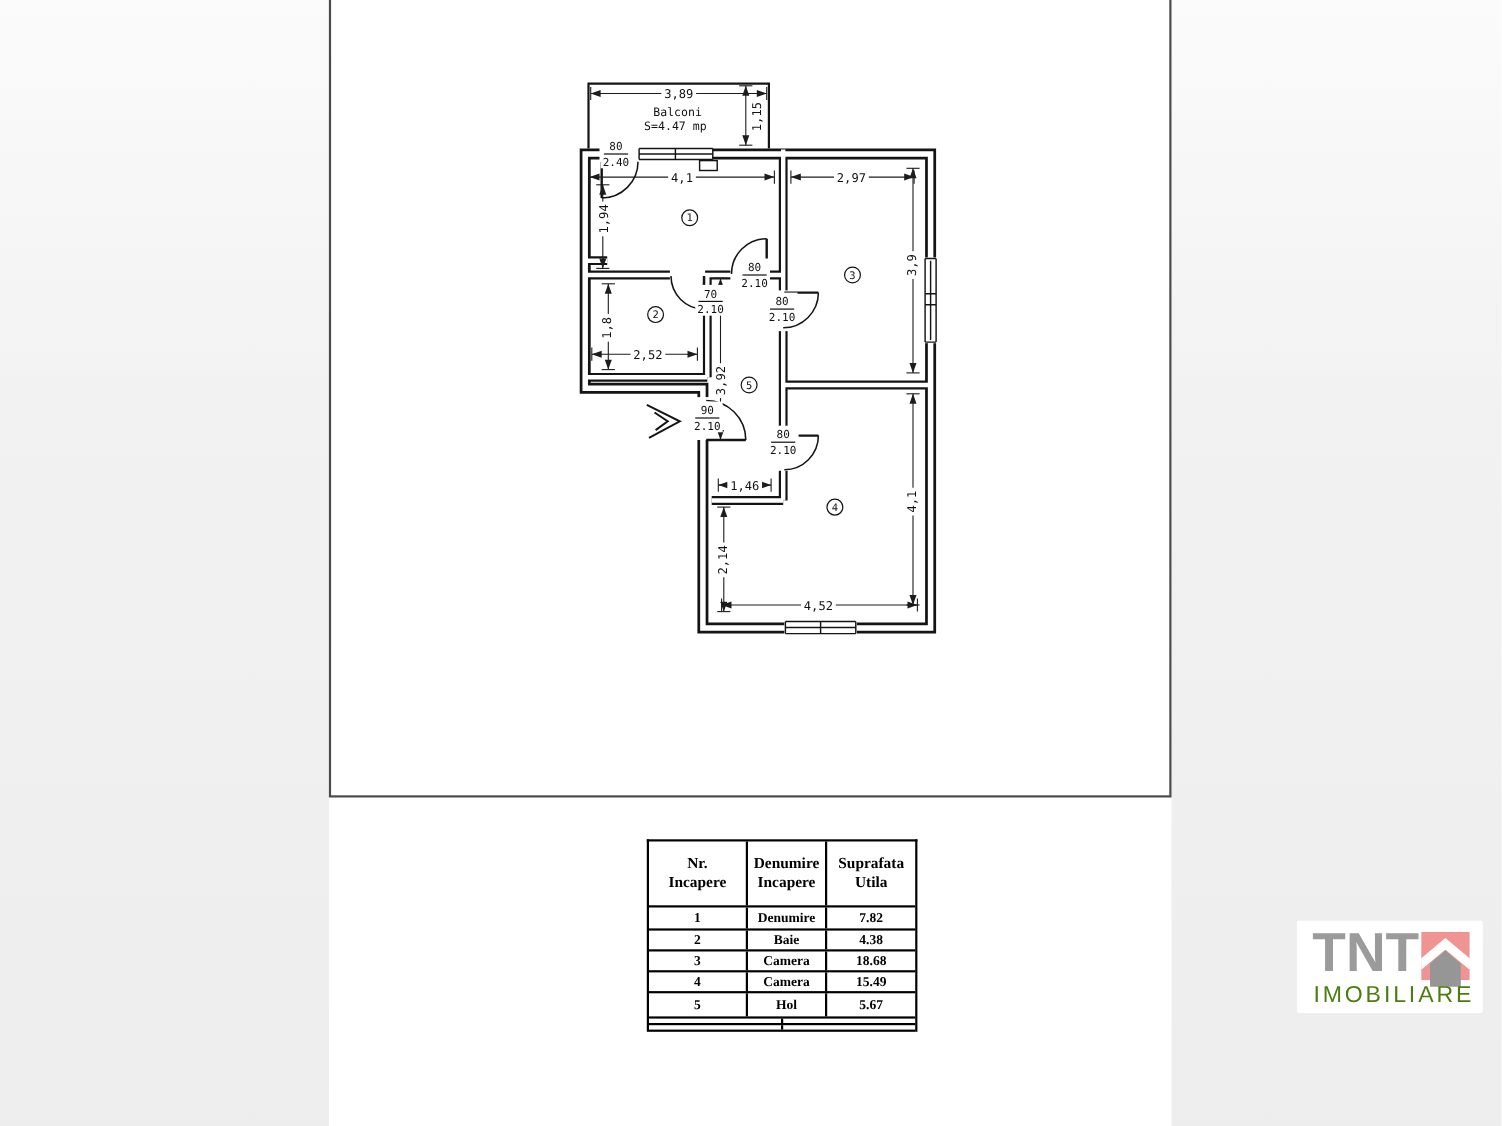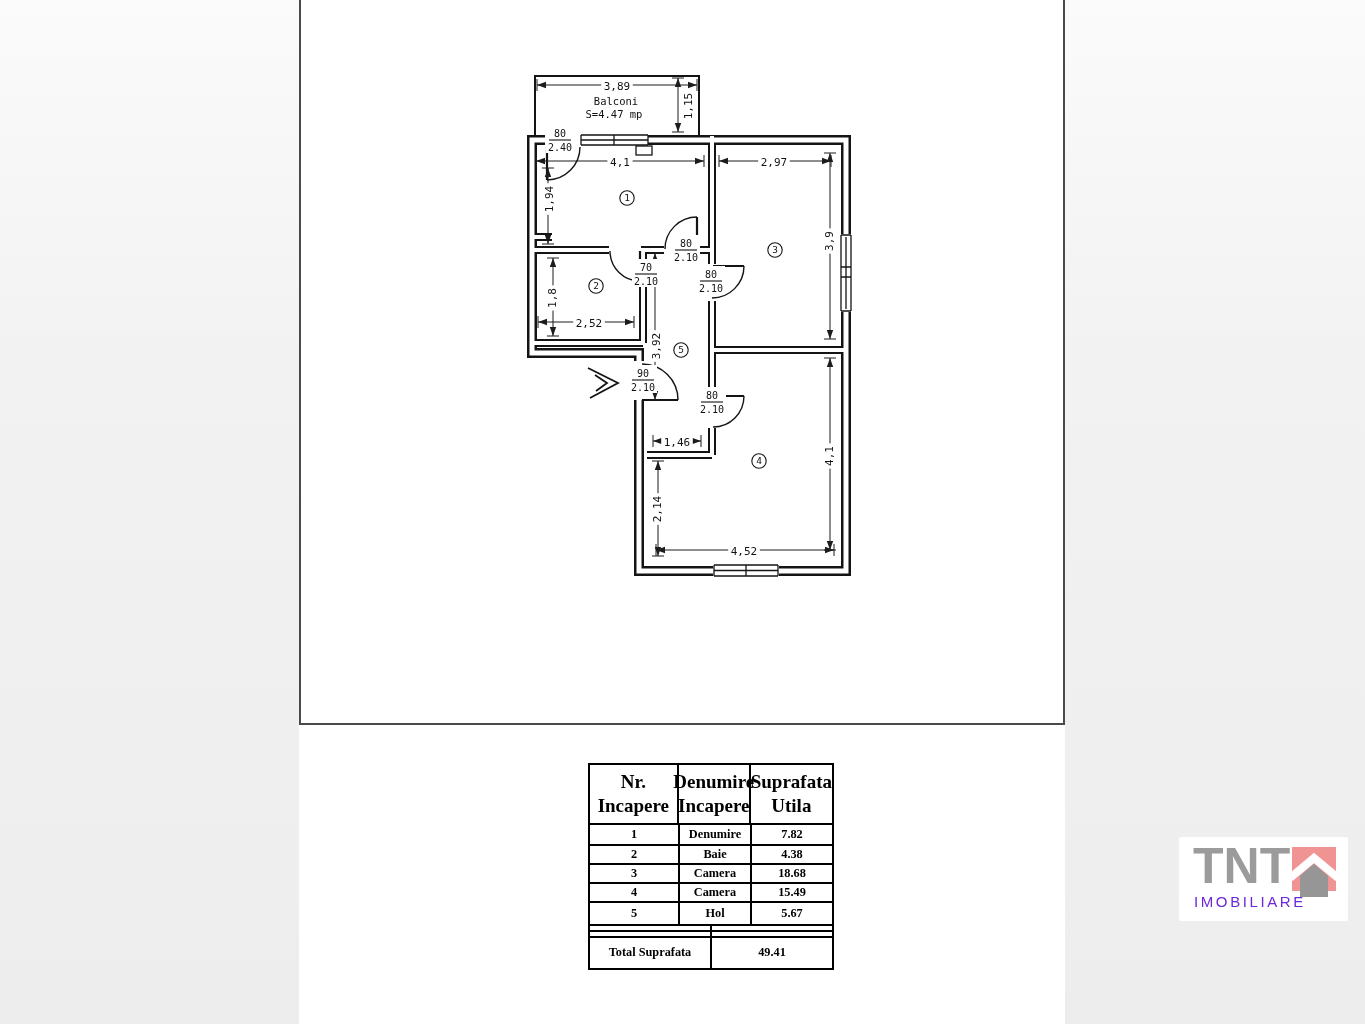--- a/index.html
+++ b/index.html
@@ -25,37 +25,37 @@
     border:2px solid #000; border-bottom:none; background:#fff;
     font-family:"Liberation Serif", serif; font-weight:bold; color:#000;
   }
   .trow { display:flex; border-bottom:2px solid #000; }
   .tc { display:flex; align-items:center; justify-content:center;
         text-align:center; white-space:pre-line; line-height:1.25; }
   .tc1 { width:88px; }
   .tc2 { width:72px; border-left:2px solid #000; }
   .tc3 { flex:1; border-left:2px solid #000; }
   .tmerge { flex:1; }
-  .thead .tc { font-size:19px; }
+  .thead .tc { font-size:14px; }
   .tdata .tc, .ttotal .tc { font-size:12.3px; }
 
   
   .logo-card {
     position:absolute; left:1179px; top:837px; width:169px; height:84px;
     background:#ffffff; border-radius:2px;
   }
   .logo-brand {
     position:absolute; left:14px; top:4px;
     font-size:50px; font-weight:bold; letter-spacing:0px; color:#9b9b9b;
     font-family:"Liberation Sans", sans-serif; line-height:1;
   }
   .logo-icon { position:absolute; left:113px; top:10px; }
   .logo-subtitle {
     position:absolute; left:15px; top:56px;
-    font-size:15px; color:#6d28d9; letter-spacing:2.6px;
+    font-size:21px; color:#4d7c0f; letter-spacing:2.6px;
     font-family:"Liberation Sans", sans-serif;
   }
 </style>
 </head>
 <body>
 
 <div class="content-col"></div>
 
 <div class="plan-frame"></div>
 
@@ -338,24 +338,20 @@
       <div class="tc tc3">5.67</div>
     </div>
     <div class="trow ttotal" style="height: 6px;">
       <div class="tc tmerge"></div>
       <div class="tc tc3"></div>
     </div>
     <div class="trow ttotal" style="height: 6px;">
       <div class="tc tmerge"></div>
       <div class="tc tc3"></div>
     </div>
-    <div class="trow ttotal" style="height: 32px;">
-      <div class="tc tmerge">Total Suprafata</div>
-      <div class="tc tc3">49.41</div>
-    </div>
   </div>
 
 <div class="logo-card">
   <div class="logo-brand">TNT</div>
   <svg class="logo-icon" width="46" height="54" viewBox="0 0 46 54">
     <rect id="logo-accent-rect" x="0" y="0" width="44" height="44" fill="#f09393"></rect>
     <path d="M-2,31 L22,11 L46,31" fill="none" stroke="#ffffff" stroke-width="8"></path>
     <path d="M8,29 L22,17 L36,29 L36,50 L8,50 Z" fill="#969696"></path>
   </svg>
   <div class="logo-subtitle">IMOBILIARE</div>

